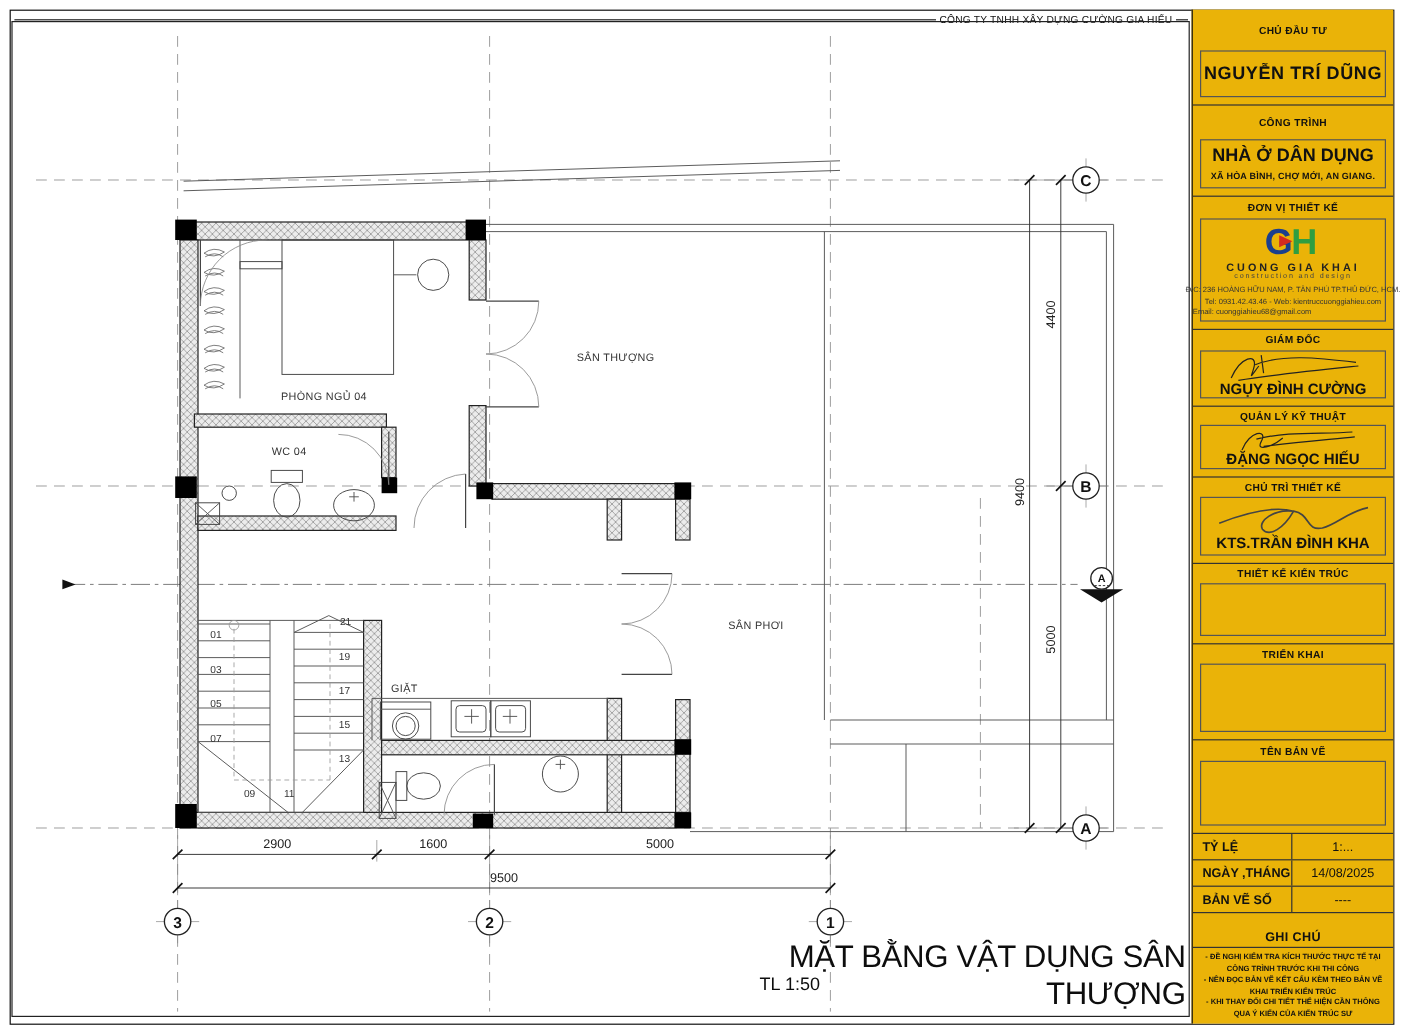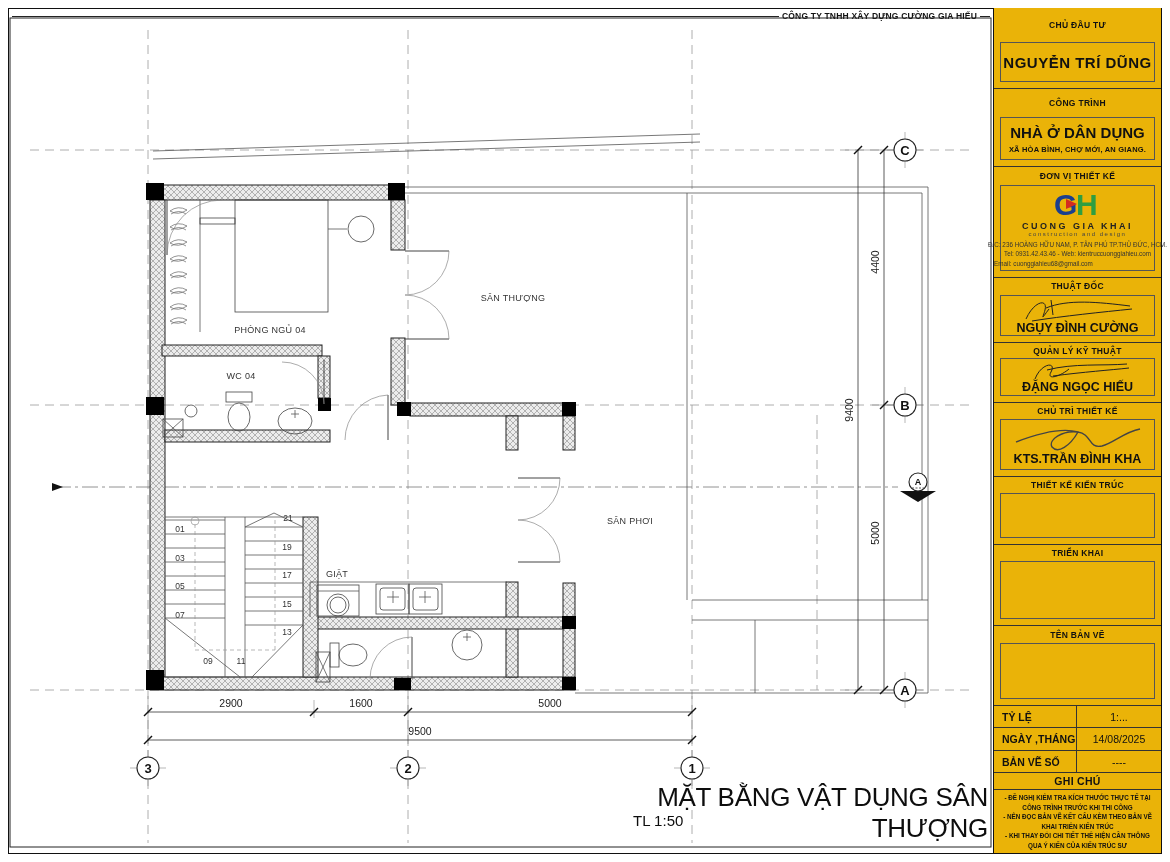--- a/index.html
+++ b/index.html
@@ -3,21 +3,21 @@
 <meta charset="utf-8">
 <style>
   html,body{margin:0;padding:0;background:#fff;}
   .sheet{position:relative;width:1170px;height:862px;background:#fff;overflow:hidden;
          font-family:"Liberation Sans",sans-serif;color:#111;}
   .outer-border{position:absolute;left:8px;top:8px;width:1152px;height:844px;border:1.5px solid #111;}
   
   .topbar{position:absolute;left:12px;top:11px;width:978px;display:flex;align-items:center;}
   .topbar .rule{flex:1;border-top:1.5px solid #222;height:0;}
   .topbar .rule.short{flex:0 0 10px;}
-  .topbar span{font-size:8.5px;font-weight:bold;white-space:nowrap;padding:0 3px;letter-spacing:.2px;text-align:center;}
+  .topbar span{font-size:8.5px;font-weight:normal;white-space:nowrap;padding:0 3px;letter-spacing:.2px;text-align:center;}
   
   #plan{position:absolute;left:0;top:0;width:993px;height:862px;}
   .wall{fill:url(#hat);stroke:#222;stroke-width:1;}
   .pad{fill:#000;stroke:none;}
   .thin{stroke:#555;stroke-width:.8;fill:none;}
   .fixn{stroke:#444;stroke-width:.8;fill:none;}
   .door{stroke:#888;stroke-width:.7;fill:none;}
   .leaf{stroke:#444;stroke-width:1;}
   .grid{stroke:#9a9a9a;stroke-width:.8;stroke-dasharray:9 6;}
   .diml{stroke:#333;stroke-width:.8;}
@@ -28,21 +28,21 @@
   .snum{font-size:8.5px;fill:#333;}
   .bub{fill:#fff;stroke:#222;stroke-width:1.1;}
   .bubt{font-size:13px;font-weight:bold;fill:#111;}
   
   .plan-title{position:absolute;left:560px;top:782px;width:428px;text-align:right;font-size:26px;color:#0d0d0d;letter-spacing:-.3px;}
   .plan-scale{position:absolute;left:633px;top:812px;font-size:15px;color:#0d0d0d;}
   
   .tblock{position:absolute;left:993px;top:8px;width:167px;height:845px;border-left:1.5px solid #111;
           display:flex;flex-direction:column;background:#eab308;}
   .sec{border-bottom:1px solid #333;display:flex;flex-direction:column;}
-  .sec:last-child{border-bottom:none;}
+  .sec:last-child{border-bottom:none;margin-top:12px;}
   .hd{font-size:8.5px;font-weight:bold;text-align:center;letter-spacing:.3px;display:flex;align-items:center;justify-content:center;}
   .bx{border:1px solid #555;margin:0 6px 6px 6px;flex:1;display:flex;flex-direction:column;align-items:center;justify-content:center;text-align:center;}
   .owner{font-size:15px;font-weight:bold;letter-spacing:.5px;}
   .proj{font-size:15px;font-weight:bold;}
   .proj-addr{font-size:7.5px;font-weight:bold;margin-top:4px;letter-spacing:.2px;}
   .sig-name{font-size:12.5px;font-weight:bold;margin-top:-2px;}
   .logo-co{font-size:9px;font-weight:bold;letter-spacing:2.5px;color:#222;margin-top:1px;}
   .logo-tag{font-size:6px;letter-spacing:1.5px;color:#444;margin-bottom:3px;}
   .logo-addr{font-size:6.3px;color:#c33a2d;line-height:1.45;}
   .logo-addr div{white-space:nowrap;}
@@ -387,21 +387,21 @@
         <div class="logo-tag">construction and design</div>
         <div class="logo-addr">
           <div style="color:#333;">Đ/C: 236 HOÀNG HỮU NAM, P. TÂN PHÚ TP.THỦ ĐỨC, HCM.</div>
           <div style="color:#333;">Tel: 0931.42.43.46 - Web: kientruccuonggiahieu.com</div>
           <div style="color:#333;text-align:left;width:100%;padding-left:6px;">Email: cuonggiahieu68@gmail.com</div>
         </div>
       </div>
     </div>
 
     <div class="sec" style="height:66px;">
-      <div class="hd" style="height:17px;">THUẬT ĐỐC</div>
+      <div class="hd" style="height:17px;">GIÁM ĐỐC</div>
       <div class="bx">
         <svg class="sig-svg" width="120" height="26" viewBox="0 0 120 26">
           <path d="M8,22 C16,4 30,1 27,13 C25,21 22,24 31,12 M33,3 L35,18 M28,11 C50,2 80,5 112,9 M14,24 C45,19 85,15 114,12" fill="none" stroke="#222" stroke-width="1"></path>
         </svg>
         <span class="sig-name">NGỤY ĐÌNH CƯỜNG</span>
       </div>
     </div>
 
     <div class="sec" style="height:60px;">
       <div class="hd" style="height:15px;">QUẢN LÝ KỸ THUẬT</div>

